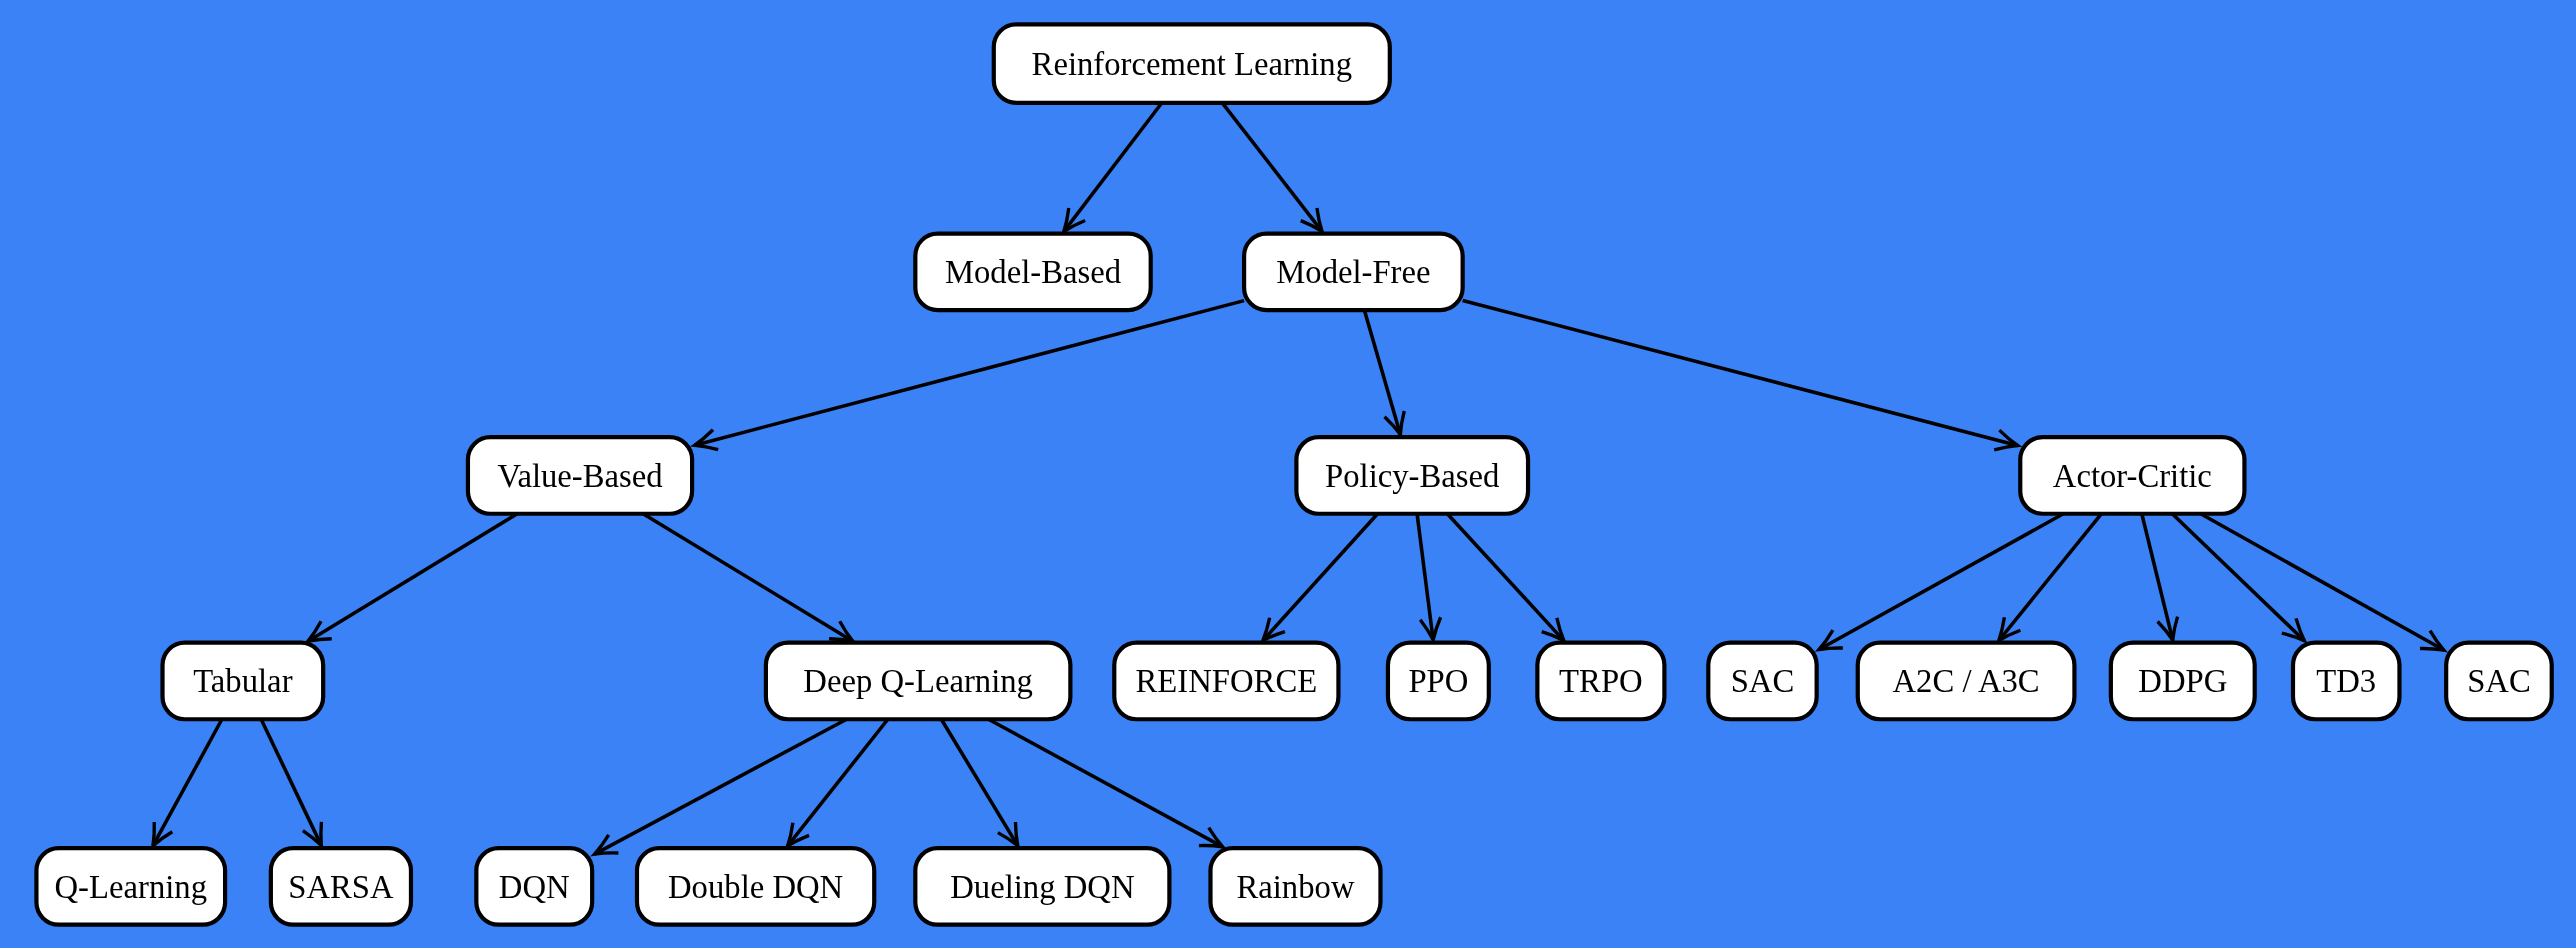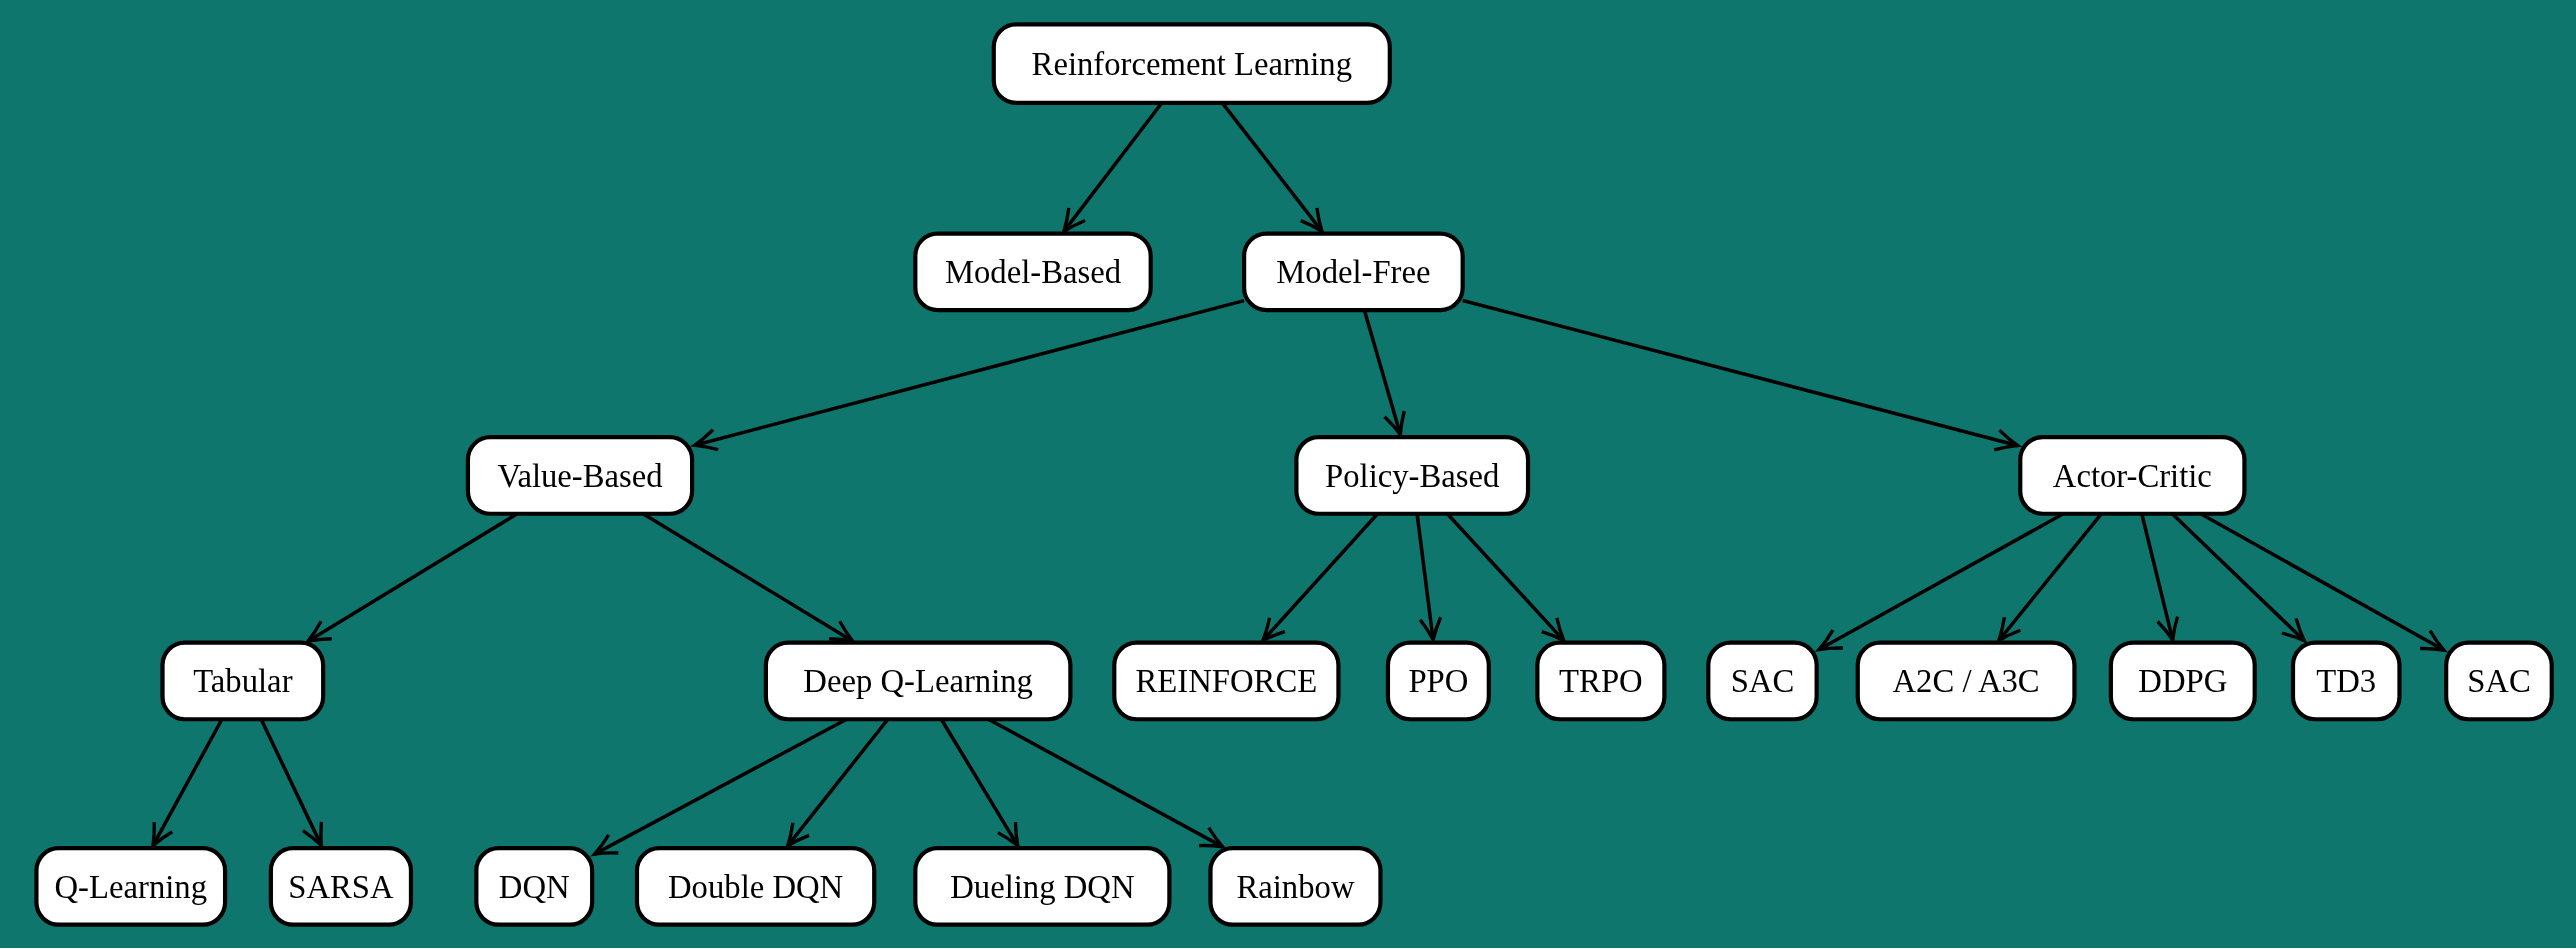--- a/index.html
+++ b/index.html
@@ -3,21 +3,21 @@
 <meta charset="utf-8">
 <style>
   html, body {
     margin: 0;
     padding: 0;
     background: #ffffff;
   }
   .canvas {
     width: 2576px;
     height: 948px;
-    background: #0f766e;
+    background: #3b82f6;
     position: relative;
   }
   svg { display: block; }
   .node-box {
     fill: #ffffff;
     stroke: #000000;
     stroke-width: 4.5;
   }
   .node-label {
     font-family: "Liberation Serif", "DejaVu Serif", serif;

